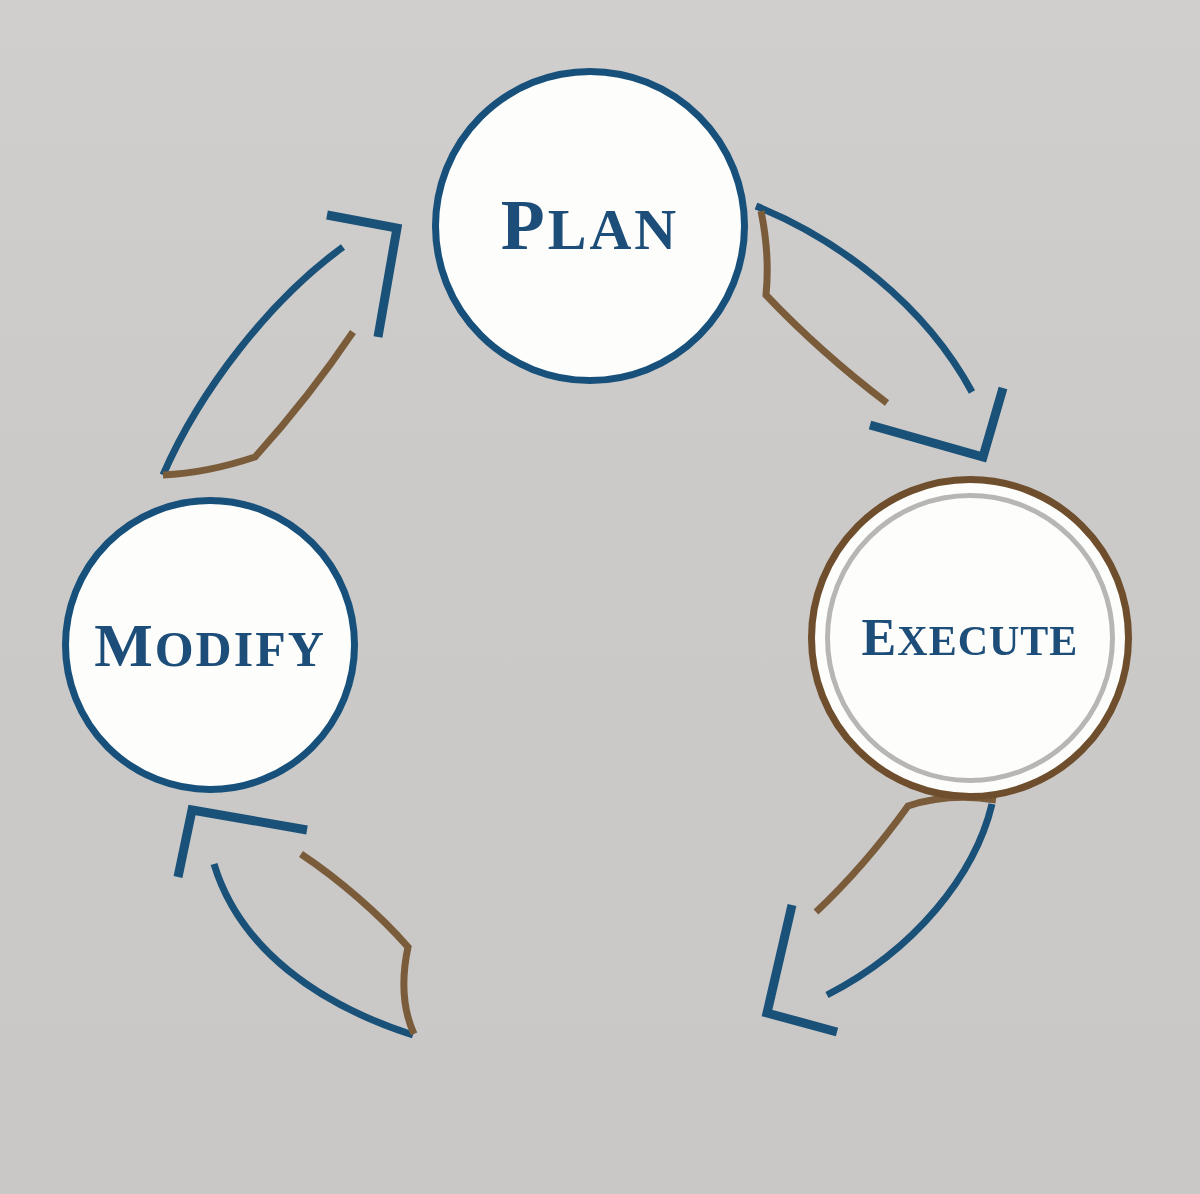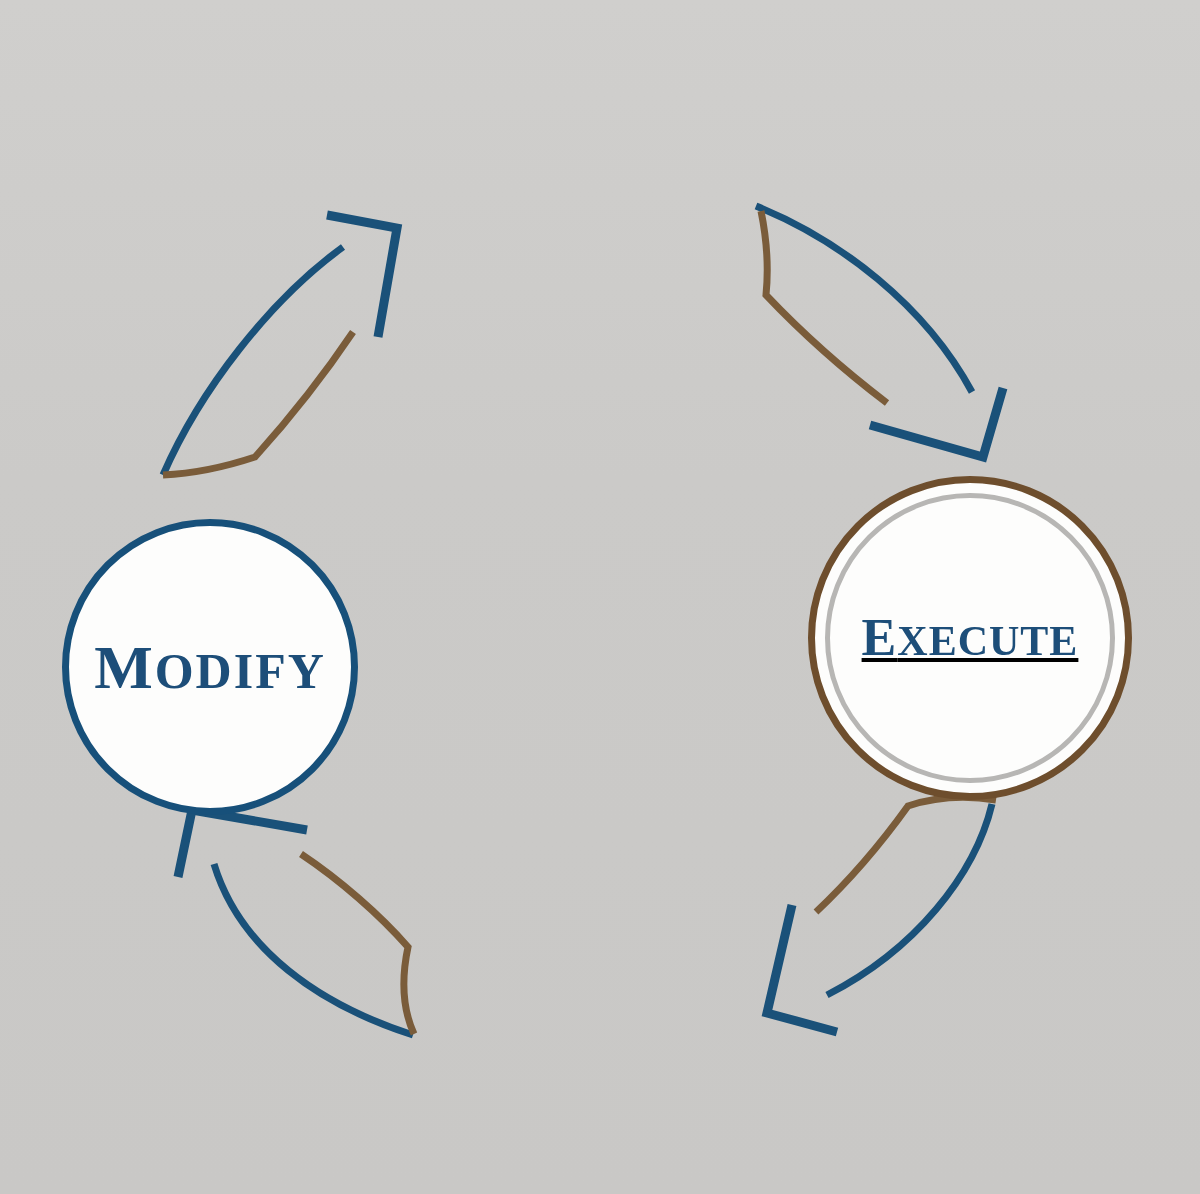--- a/index.html
+++ b/index.html
@@ -47,27 +47,26 @@
     background: #fdfdfc;
     box-sizing: border-box;
     display: flex;
     align-items: center;
     justify-content: center;
   }
   .node-simple {
     border: 7px solid #17507a;
   }
   .node-plan    { left: 432px; top:  68px; width: 316px; height: 316px; }
-  .node-modify  { left:  62px; top: 519px; width: 296px; height: 296px; align-items: center; }
+  .node-modify  { left:  62px; top: 497px; width: 296px; height: 296px; align-items: center; }
   .node-review  { left: 434px; top: 861px; width: 300px; height: 300px; }
   .node-execute {
     left: 808px; top: 476px; width: 324px; height: 324px;
     border: 7px solid #6e4e2d;
     padding: 10px;
-    text-decoration: underline;
   }
   .execute-inner {
     flex: 1;
     align-self: stretch;
     border: 5px solid #b7b6b4;
     border-radius: 50%;
     background: #fdfdfc;
     display: flex;
     align-items: center;
     justify-content: center;
@@ -114,20 +113,23 @@
       <polyline class="stroke-head" points="307,830 192,810 178,877"></polyline>
     </g>
 
     <g>
       <path class="stroke-blue" d="M163,475 C200,390 270,300 343,247"></path>
       <path class="stroke-brown" d="M163,475 Q207,473 255,457 Q310,396 353,332"></path>
       <polyline class="stroke-head" points="327,215 397,228 378,337"></polyline>
     </g>
   </svg>
 
+  <div class="node node-simple node-plan">
+    <span class="node-label label-plan">Plan</span>
+  </div>
 
   <div class="node node-execute">
     <div class="execute-inner">
       <span class="node-label label-execute">Execute</span>
     </div>
   </div>
 
 
   <div class="node node-simple node-modify">
     <span class="node-label label-modify">Modify</span>

